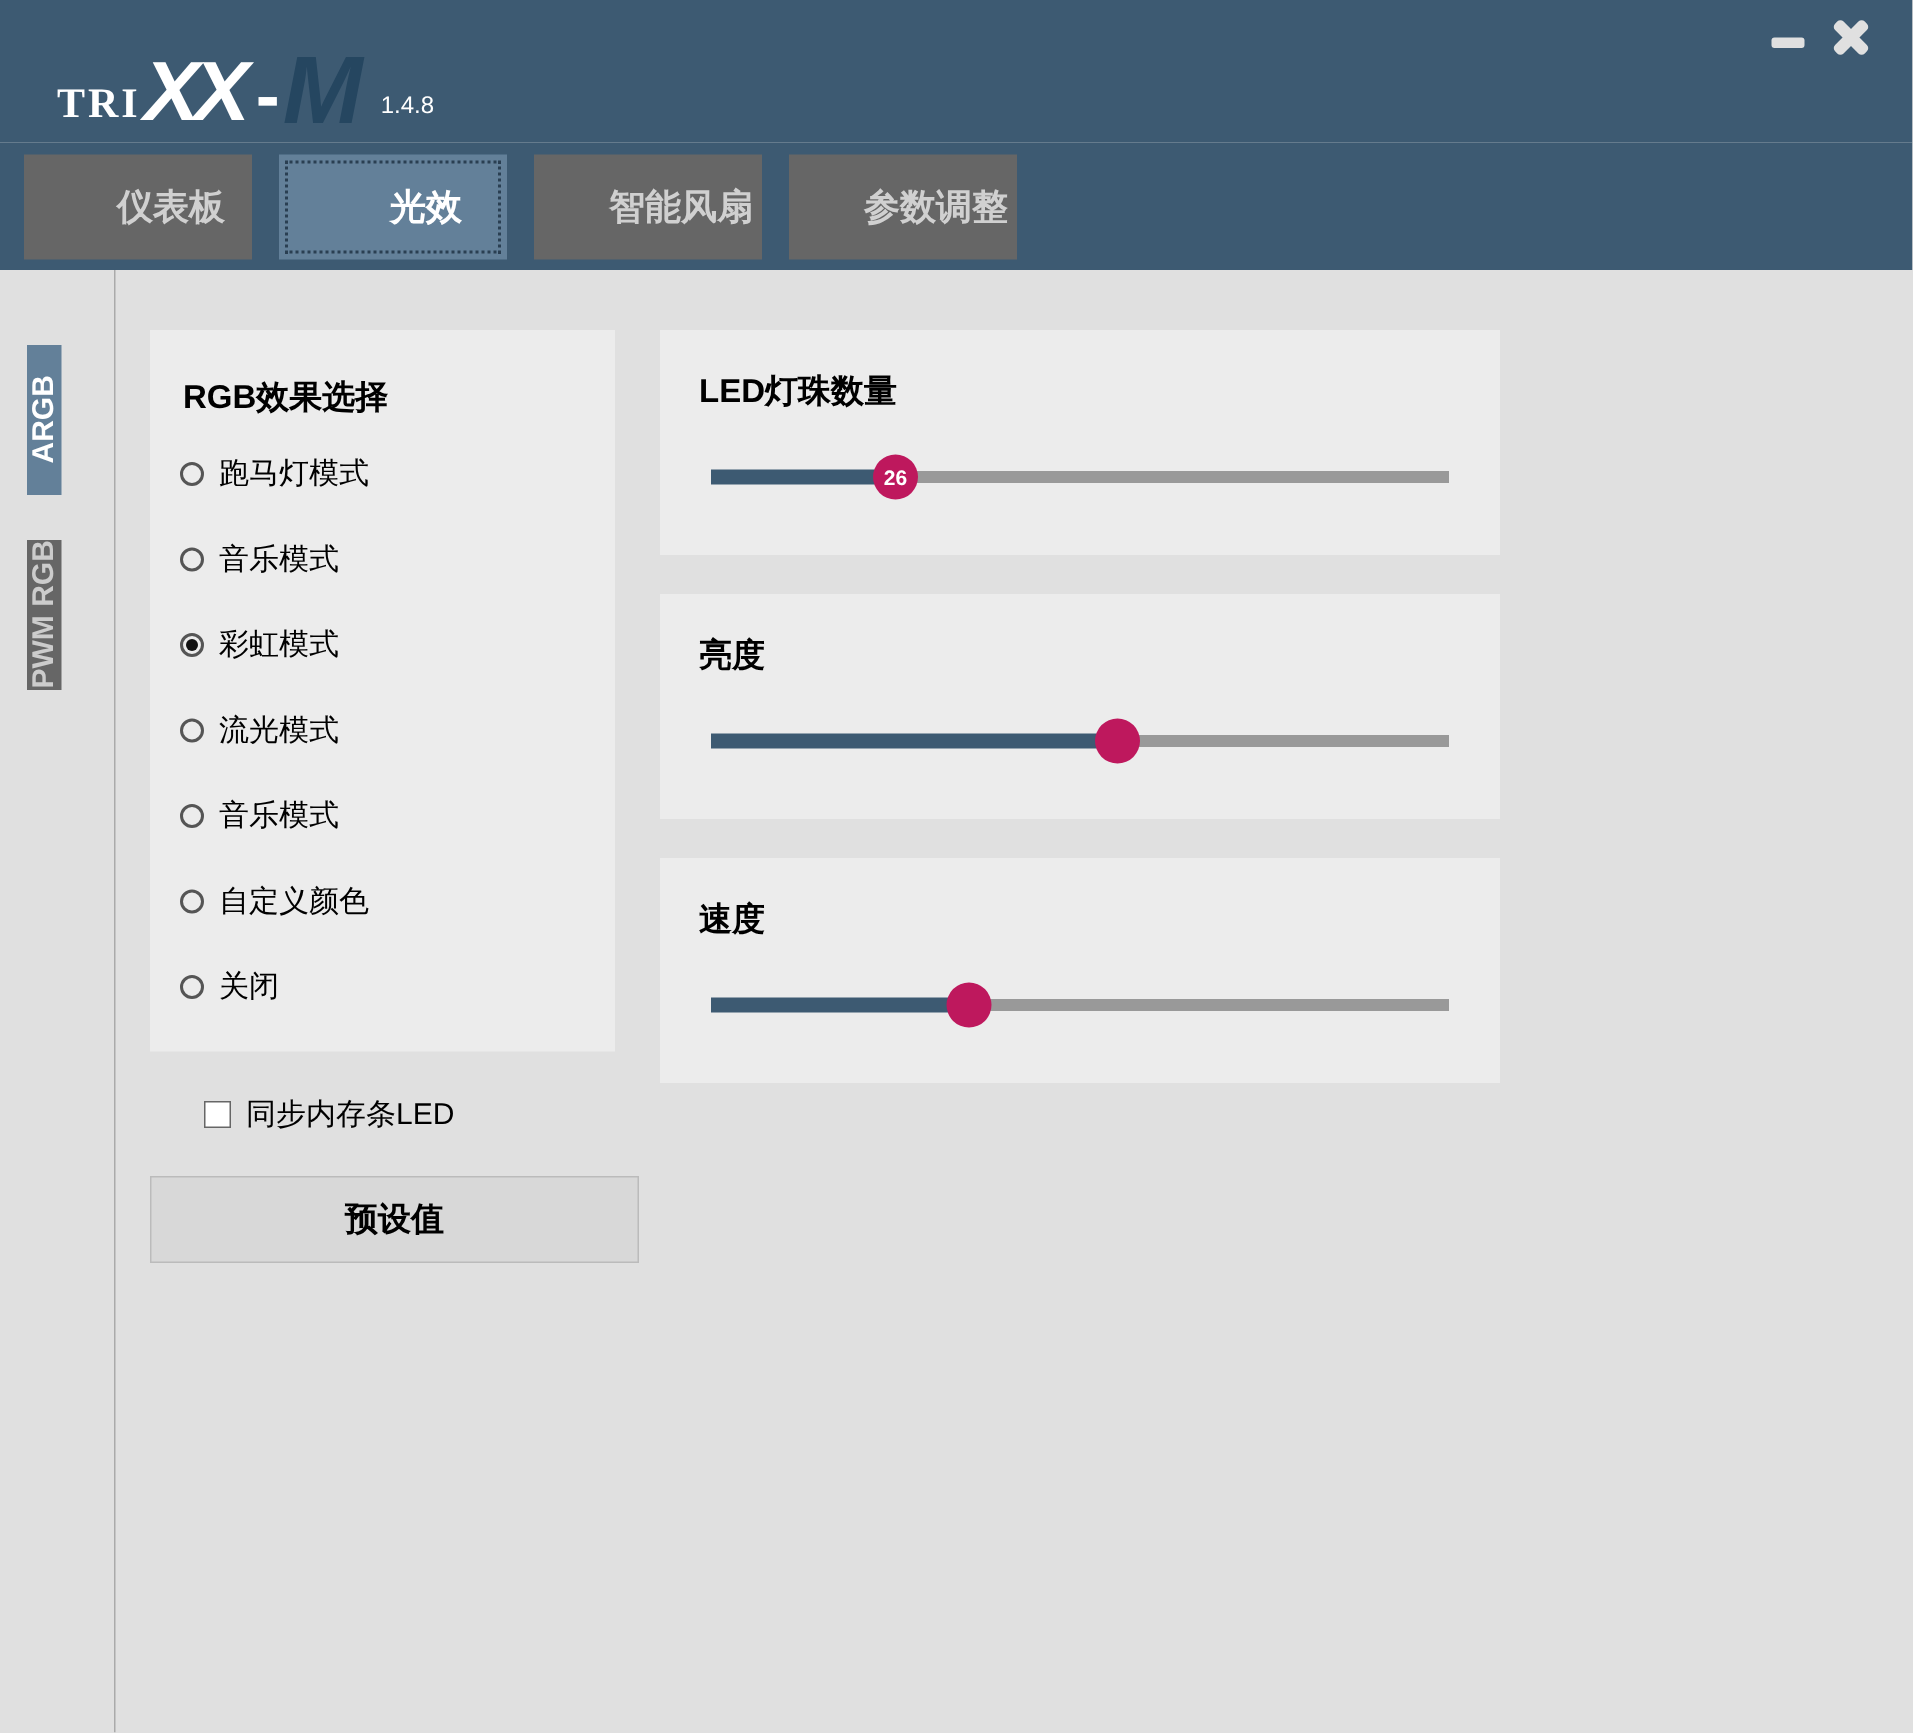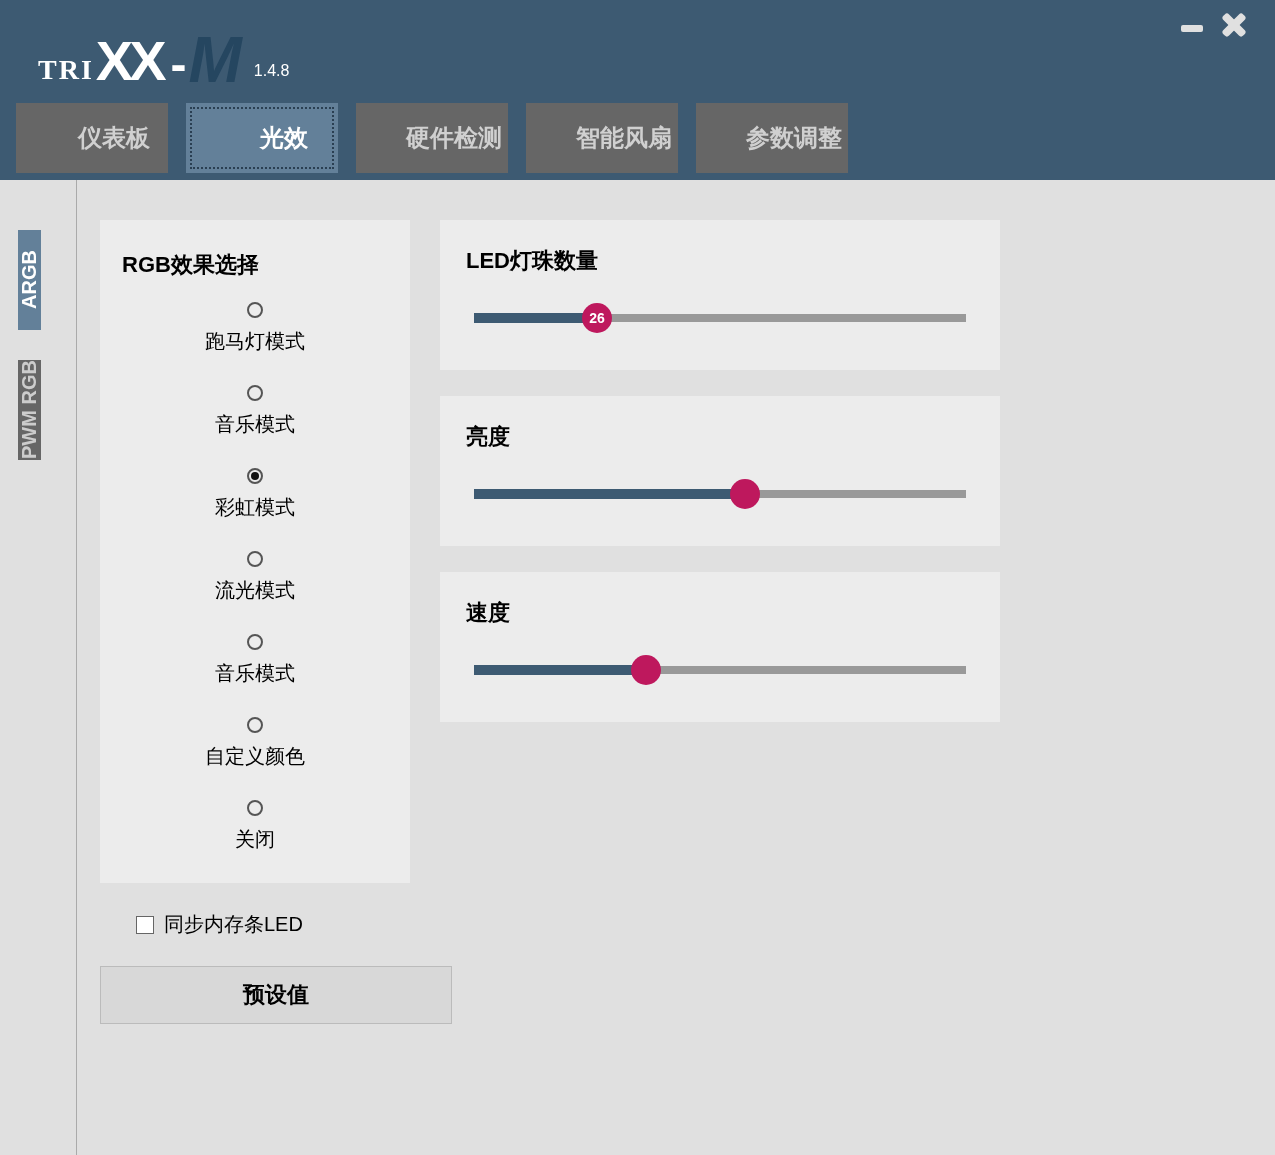--- a/index.html
+++ b/index.html
@@ -2,21 +2,21 @@
 <html><head>
   <meta charset="utf-8">
   <style>
     * { margin: 0; padding: 0; box-sizing: border-box; font-family: "Microsoft YaHei", Arial, sans-serif; }
     body { width: 1275px; height: 1155px; background: #e0e0e0; overflow: hidden; }
 
     
     .header { height: 95px; background: #3d5a72; position: relative; }
     .logo { position: absolute; left: 38px; top: 35px; display: flex; align-items: flex-end; }
     .logo-tri { color: #fff; font-weight: 800; font-size: 28px; letter-spacing: 2px; font-family: Georgia, serif; }
-    .logo-xx  { color: #fff; font-weight: 900; font-size: 56px; letter-spacing: -4px; margin-left: 2px; line-height: 0.9; font-family: Arial, sans-serif; }
+    .logo-xx  { color: #fff; font-weight: 900; font-size: 56px; font-style: italic; letter-spacing: -4px; margin-left: 2px; line-height: 0.9; font-family: Arial, sans-serif; }
     .logo-dash{ color: #fff; font-weight: 900; font-size: 48px; margin: 0 6px 0 8px; line-height: 0.9; }
     .logo-m   { color: #254660; font-weight: 900; font-size: 64px; font-style: italic; line-height: 0.8; margin-left: -4px; font-family: Arial, sans-serif; }
     .version  { color: #fff; font-size: 16px; margin-left: 12px; margin-bottom: 6px; }
     .win-ctrl { position: absolute; right: 26px; top: 10px; display: flex; gap: 14px; }
     .win-ctrl div { cursor: pointer; }
     .min-icon { width: 26px; height: 26px; position: relative; }
     .min-icon::after { content:""; position:absolute; left:2px; right:2px; bottom:4px; height:7px; background:#e0e0e0; border-radius:2px; }
     .close-icon { width: 30px; height: 30px; position: relative; }
     .close-icon::before, .close-icon::after { content:""; position:absolute; left:50%; top:50%; width:28px; height:8px; background:#e0e0e0; border-radius:3px; }
     .close-icon::before { transform: translate(-50%,-50%) rotate(45deg); }
@@ -33,31 +33,31 @@
     .vtab { height: 100px; background:#666; color:#ccc; writing-mode: vertical-rl; transform: rotate(180deg); display:flex; align-items:center; justify-content:center; font-size:20px; font-weight:bold; cursor:pointer; margin-bottom:30px; white-space: nowrap; padding: 12px 0;}
     .vtab.active { background:#638099; color:#fff; }
     .side-divider { position:absolute; left:76px; top:0; bottom:0; width:1px; background:#aaa; }
 
     
     .panel-area { position:absolute; left:100px; right:40px; top:40px; display:flex; gap:30px; }
     .col { display:flex; flex-direction:column; }
 
     .rgb-box { width: 310px; background:#ececec; padding:30px 20px 30px 20px; }
     .rgb-title { font-size:22px; font-weight:bold; margin-bottom:22px; padding-left:2px; }
-    .radio-row { display:flex; align-items:center; gap:10px; margin:0 0 30px 0; cursor:pointer;flex-direction:column; }
+    .radio-row { display:flex; align-items:center; gap:10px; margin:0 0 30px 0; cursor:pointer; }
     .radio-row:last-of-type { margin-bottom:0; }
     .radio { width:16px; height:16px; border:2px solid #555; border-radius:50%; position:relative; flex-shrink:0; }
     .radio.checked::after { content:""; position:absolute; left:2px; top:2px; right:2px; bottom:2px; background:#111; border-radius:50%; }
     .radio-label { font-size:20px; }
 
     .sync-row { display:flex; align-items:center; gap:10px; margin:28px 0 0 36px; }
     .checkbox { width:18px; height:18px; border:1px solid #666; background:#fff; }
     .sync-label { font-size:20px; }
 
-    .preset-btn { width:352px; height:58px; margin-top:28px; background:#d8d8d8; border:1px solid #bbb; display:flex; align-items:center; justify-content:center; font-size:22px; font-weight:bold; cursor:pointer; }
+    .preset-btn { width:326px; height:58px; margin-top:28px; background:#d8d8d8; border:1px solid #bbb; display:flex; align-items:center; justify-content:center; font-size:22px; font-weight:bold; cursor:pointer; }
 
     
     .slider-box { width: 560px; background:#ececec; padding:26px 26px 44px 26px; margin-bottom:26px; }
     .slider-title { font-size:22px; font-weight:bold; margin-bottom:34px; }
     .slider-wrap { position:relative; height:16px; margin:0 8px; }
     .track { position:absolute; left:0; right:0; top:4px; height:8px; background:#999; }
     .fill  { position:absolute; left:0; top:3px; height:10px; background:#3d5a72; }
     .thumb { position:absolute; top:50%; width:30px; height:30px; background:#be185d; border-radius:50%; transform:translate(-50%,-50%); cursor:pointer; }
     .thumb-label { position:absolute; top:50%; transform:translate(-50%,-50%); color:#fff; font-size:14px; font-weight:bold; }
   </style>
@@ -74,21 +74,20 @@
   </div>
   <div class="win-ctrl">
     <div class="min-icon"></div>
     <div class="close-icon"></div>
   </div>
 </div>
 
 <div class="tabbar">
   <div class="tab">仪表板</div>
   <div class="tab active">光效</div>
-  <div class="tab">硬件检测</div>
   <div class="tab">智能风扇</div>
   <div class="tab">参数调整</div>
 </div>
 
 <div class="content">
   <div class="side">
     <div class="vtab active">ARGB</div>
     <div class="vtab">PWM RGB</div>
   </div>
   <div class="side-divider"></div>

